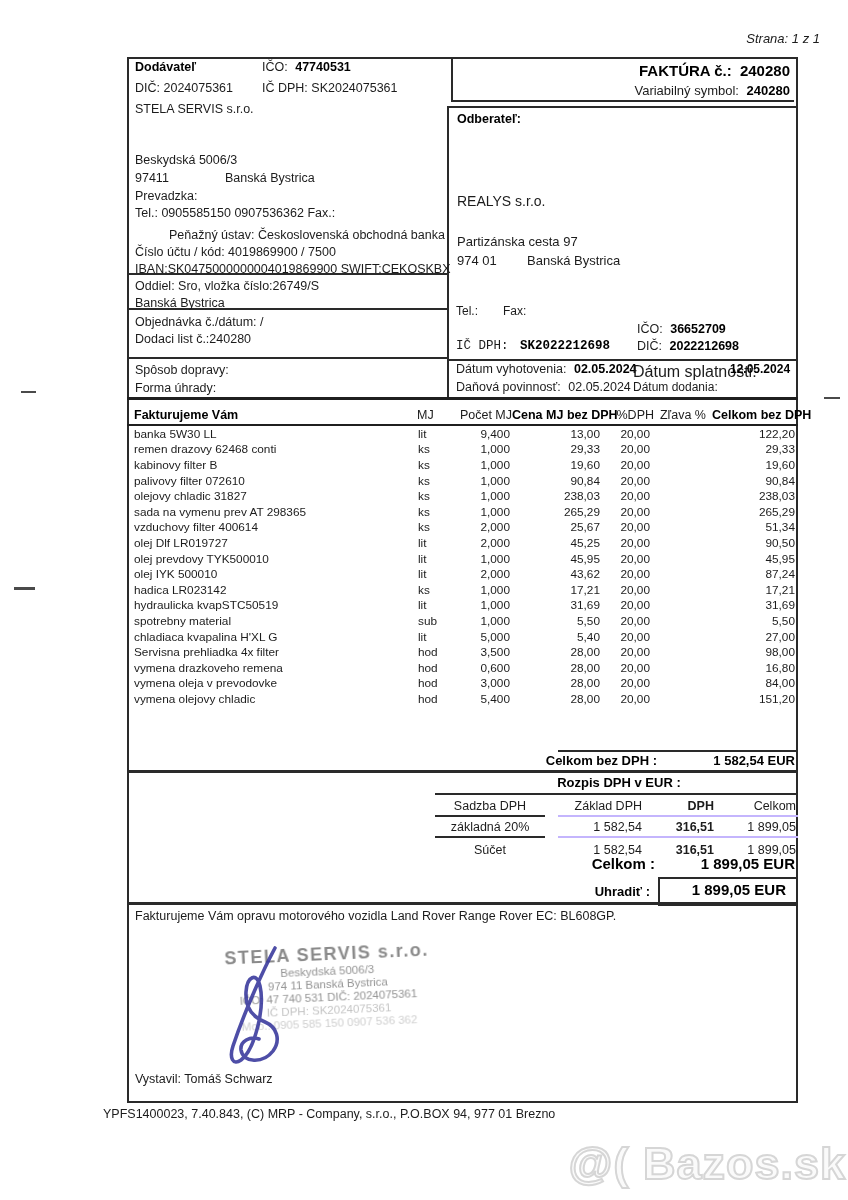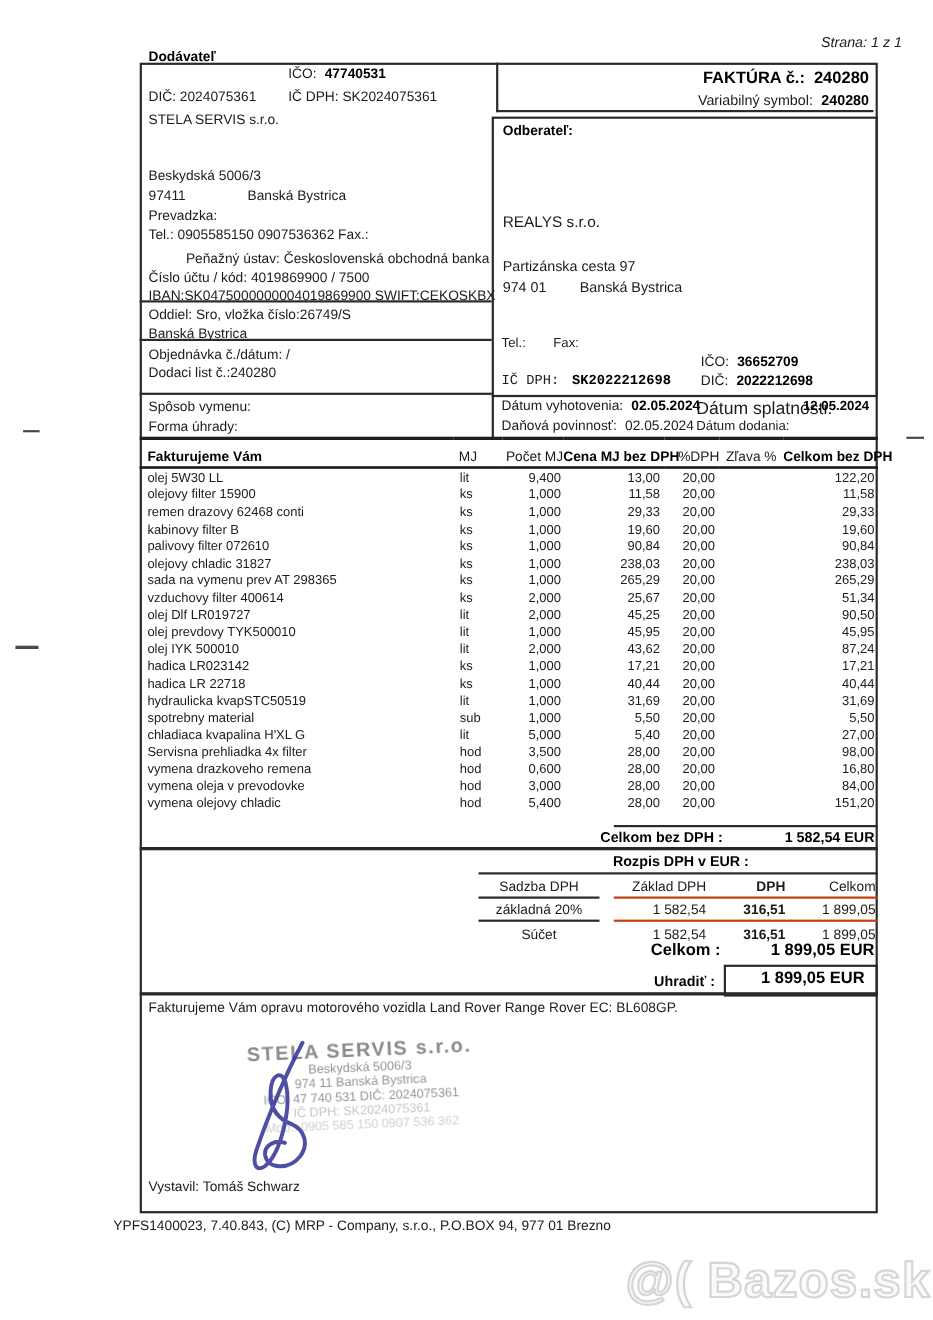--- a/index.html
+++ b/index.html
@@ -35,21 +35,21 @@
   
   .vat{position:absolute;left:435px;width:363px;font-size:12.5px;}
   .vat-row{display:flex;height:21px;align-items:flex-end;}
   .vc1{width:110px;text-align:center;padding-bottom:2px;}
   .vgap{width:13px;}
   .vgroup{display:flex;flex:1;padding-bottom:2px;}
   .vc2{width:90px;text-align:right;padding-right:6px;box-sizing:border-box;}
   .vc3{width:68px;text-align:right;padding-right:2px;box-sizing:border-box;font-weight:bold;}
   .vc4{width:82px;text-align:right;padding-right:2px;box-sizing:border-box;}
   .vat-row.u .vc1{border-bottom:2px solid #2a2a2a;}
-  .vat-row.u .vgroup{border-bottom:2px solid #c2410c;justify-content:center;}
+  .vat-row.u .vgroup{border-bottom:2px solid #c4b5fd;justify-content:center;}
 
   
   .stamp{position:absolute;left:188px;top:944px;width:280px;text-align:center;color:#949494;transform:rotate(-2.5deg);filter:blur(.35px);}
   .stamp .s1{font-size:18px;letter-spacing:1.5px;color:#8a8a8a;font-weight:600;white-space:nowrap;}
   .stamp .sl{font-size:11.5px;line-height:13px;white-space:nowrap;}
   .stamp .f1{opacity:.55;}
   .stamp .f2{opacity:.45;filter:blur(.5px);}
   .sig{position:absolute;left:203px;top:946px;z-index:3;}
 
   .watermark{position:absolute;right:2px;bottom:10px;font-size:45px;font-weight:700;letter-spacing:1px;
@@ -73,41 +73,41 @@
 
 <div class="t r" style="left:460px;top:62px;width:330px;font-size:15px;">
   <span class="b">FAKTÚRA č.:</span>
   <span class="b vsp">240280</span>
 </div>
 <div class="t r" style="left:460px;top:83px;width:330px;font-size:13px;">
   <span>Variabilný symbol:</span>
   <span class="b vsp">240280</span>
 </div>
 
-<div class="t b" style="left:135px;top:44px;">Dodávateľ</div>
+<div class="t b" style="left:135px;top:60px;">Dodávateľ</div>
 <div class="t" style="left:262px;top:60px;">
   <span>IČO:</span>
   <span class="b vsp">47740531</span>
 </div>
 <div class="t" style="left:135px;top:81px;">DIČ: 2024075361</div>
 <div class="t" style="left:262px;top:81px;">IČ DPH: SK2024075361</div>
 <div class="t" style="left:135px;top:102px;">STELA SERVIS s.r.o.</div>
 <div class="t" style="left:135px;top:153px;">Beskydská 5006/3</div>
 <div class="t" style="left:135px;top:171px;">97411</div>
 <div class="t" style="left:225px;top:171px;">Banská Bystrica</div>
 <div class="t" style="left:135px;top:189px;">Prevadzka:</div>
 <div class="t" style="left:135px;top:206px;">Tel.: 0905585150 0907536362   Fax.:</div>
 <div class="t" style="left:135px;top:228px;margin-left:34px;">Peňažný ústav: Československá obchodná banka</div>
 <div class="t" style="left:135px;top:245px;">Číslo účtu / kód: 4019869900 / 7500</div>
 <div class="t" style="left:135px;top:262px;">IBAN:SK0475000000004019869900 SWIFT:CEKOSKBX</div>
 <div class="t" style="left:135px;top:279px;">Oddiel: Sro, vložka číslo:26749/S</div>
 <div class="t" style="left:135px;top:296px;">Banská Bystrica</div>
 <div class="t" style="left:135px;top:315px;">Objednávka č./dátum:  /</div>
 <div class="t" style="left:135px;top:332px;">Dodaci list č.:240280</div>
-<div class="t" style="left:135px;top:363px;">Spôsob vymenu:</div>
+<div class="t" style="left:135px;top:363px;">Spôsob dopravy:</div>
 <div class="t" style="left:135px;top:381px;">Forma úhrady:</div>
 
 <div class="t b" style="left:457px;top:112px;">Odberateľ:</div>
 <div class="t" style="left:457px;top:193px;font-size:14px;">REALYS s.r.o.</div>
 <div class="t" style="left:457px;top:234px;font-size:13px;">Partizánska cesta 97</div>
 <div class="t" style="left:457px;top:253px;font-size:13px;">974 01</div>
 <div class="t" style="left:527px;top:253px;font-size:13px;">Banská Bystrica</div>
 <div class="t" style="left:456px;top:304px;font-size:12px;text-align:right;">Tel.:</div>
 <div class="t" style="left:503px;top:304px;font-size:12px;">Fax:</div>
 <div class="t" style="left:637px;top:322px;">
@@ -151,38 +151,29 @@
       <th class="h-mj" style="font-weight:400;">MJ</th>
       <th class="h-r" style="font-weight:400;">Počet MJ</th>
       <th class="h-r b">Cena MJ bez DPH</th>
       <th class="h-r" style="font-weight:400;margin-top:28px;">%DPH</th>
       <th class="h-r" style="font-weight:400;padding-right:6px;">Zľava %</th>
       <th class="h-r b">Celkom bez DPH</th>
     </tr>
   </thead>
   <tbody>
       <tr>
-    <td class="c-name">olej 5W30 LL</td>
+    <td class="c-name">banka 5W30 LL</td>
     <td class="c-mj">lit</td>
     <td class="c-qty">9,400</td>
     <td class="c-price">13,00</td>
     <td class="c-vat">20,00</td>
     <td class="c-disc"></td>
     <td class="c-total">122,20</td>
   </tr>
       <tr>
-    <td class="c-name">olejovy filter 15900</td>
-    <td class="c-mj">ks</td>
-    <td class="c-qty">1,000</td>
-    <td class="c-price">11,58</td>
-    <td class="c-vat">20,00</td>
-    <td class="c-disc"></td>
-    <td class="c-total">11,58</td>
-  </tr>
-      <tr>
     <td class="c-name">remen drazovy 62468 conti</td>
     <td class="c-mj">ks</td>
     <td class="c-qty">1,000</td>
     <td class="c-price">29,33</td>
     <td class="c-vat">20,00</td>
     <td class="c-disc"></td>
     <td class="c-total">29,33</td>
   </tr>
       <tr>
     <td class="c-name">kabinovy filter B</td>
@@ -257,29 +248,20 @@
     <td class="c-total">87,24</td>
   </tr>
       <tr>
     <td class="c-name">hadica LR023142</td>
     <td class="c-mj">ks</td>
     <td class="c-qty">1,000</td>
     <td class="c-price">17,21</td>
     <td class="c-vat">20,00</td>
     <td class="c-disc"></td>
     <td class="c-total">17,21</td>
-  </tr>
-      <tr>
-    <td class="c-name">hadica LR 22718</td>
-    <td class="c-mj">ks</td>
-    <td class="c-qty">1,000</td>
-    <td class="c-price">40,44</td>
-    <td class="c-vat">20,00</td>
-    <td class="c-disc"></td>
-    <td class="c-total">40,44</td>
   </tr>
       <tr>
     <td class="c-name">hydraulicka kvapSTC50519</td>
     <td class="c-mj">lit</td>
     <td class="c-qty">1,000</td>
     <td class="c-price">31,69</td>
     <td class="c-vat">20,00</td>
     <td class="c-disc"></td>
     <td class="c-total">31,69</td>
   </tr>

